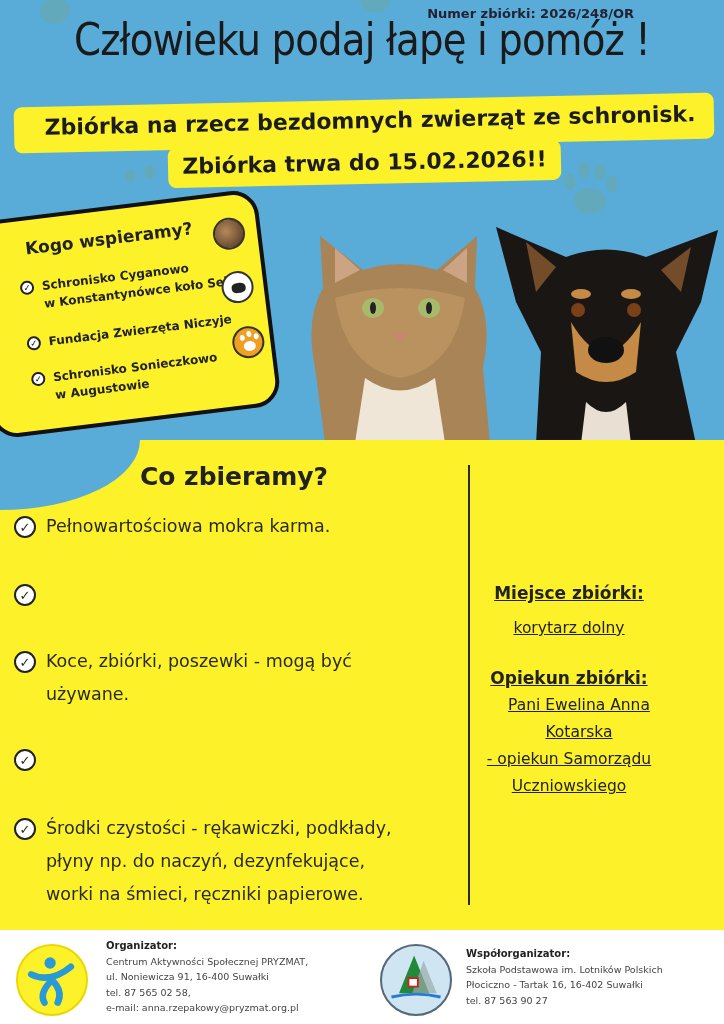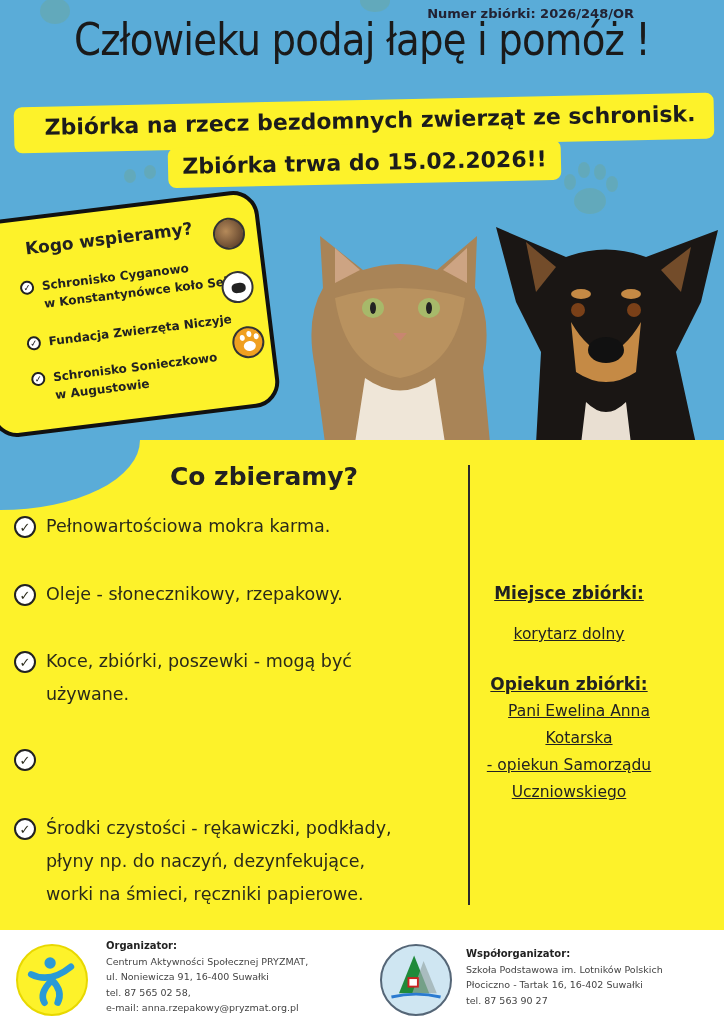--- a/index.html
+++ b/index.html
@@ -22,21 +22,21 @@
   .check { width: 14px; height: 14px; border: 2px solid #222; border-radius: 50%; background: #fff; display: inline-flex; align-items: center; justify-content: center; font-size: 9px; flex-shrink: 0; margin-top: 2px; }
   .logo-circle { position: absolute; width: 32px; height: 32px; border-radius: 50%; border: 2px solid #333; }
 
   .cat { position: absolute; left: 305px; top: 228px; width: 190px; height: 215px; }
   .dog { position: absolute; left: 496px; top: 222px; width: 222px; height: 222px; }
 
   .yellow-panel { position: absolute; left: 0; top: 440px; width: 724px; height: 490px; background: #fdf22a; }
   .blue-corner { position: absolute; left: 0; top: 440px; width: 140px; height: 70px; background: #5aacd8; border-bottom-right-radius: 140px 70px; }
 
   .divider { position: absolute; left: 468px; top: 465px; width: 2px; height: 440px; background: #2a2a2a; }
-  .collect-title { position: absolute; left: 0; width: 468px; top: 462px; text-align: center; font-size: 25px; font-weight: bold; margin-left: 30px; }
+  .collect-title { position: absolute; left: 0; width: 468px; top: 462px; text-align: center; font-size: 25px; font-weight: bold; }
   .collect-item { position: absolute; left: 14px; width: 450px; display: flex; gap: 10px; font-size: 17.5px; line-height: 33px; color: #2a2a1a; }
   .collect-item .check { width: 22px; height: 22px; font-size: 13px; margin-top: 6px; border-width: 2.5px; }
 
   .right-col { position: absolute; left: 460px; width: 218px; text-align: center; text-decoration: underline; }
   .rc-h { font-size: 17px; font-weight: bold; }
   .rc-t { font-size: 15.5px; line-height: 27px; }
 
   .footer { position: absolute; left: 0; top: 930px; width: 724px; height: 94px; background: #fff; }
   .org-logo { position: absolute; width: 72px; height: 72px; border-radius: 50%; }
   .org-text { position: absolute; font-size: 9.5px; line-height: 15.5px; color: #444; }
@@ -141,23 +141,20 @@
   <h2 class="collect-title">Co zbieramy?</h2>
 
   <div class="collect-item" style="top:510px;">
     <span class="check">✓</span>
     <div>
         <div>Pełnowartościowa mokra karma.</div>
       </div>
   </div>
   <div class="collect-item" style="top:578px;">
     <span class="check">✓</span>
-    <div>
-        <div>Oleje - słonecznikowy, rzepakowy.</div>
-      </div>
   </div>
   <div class="collect-item" style="top:645px;">
     <span class="check">✓</span>
     <div>
       <div>Koce, zbiórki, poszewki - mogą być</div>
       <div>używane.</div>
     </div>
   </div>
   <div class="collect-item" style="top:743px;">
     <span class="check">✓</span>
@@ -166,21 +163,21 @@
     <span class="check">✓</span>
     <div>
       <div>Środki czystości - rękawiczki, podkłady,</div>
       <div>płyny np. do naczyń, dezynfekujące,</div>
       <div>worki na śmieci, ręczniki papierowe.</div>
     </div>
   </div>
 
   <div class="right-col" style="top:583px;">
     <div class="rc-h">Miejsce zbiórki:</div>
-    <div class="rc-t" style="margin-top:18px;">korytarz dolny</div>
+    <div class="rc-t" style="margin-top:12px;">korytarz dolny</div>
     <div class="rc-h" style="margin-top:26px;">Opiekun zbiórki:</div>
     <div class="rc-t" style="margin-top:4px;padding-left:20px;">Pani Ewelina Anna Kotarska</div>
     <div class="rc-t">- opiekun Samorządu</div>
     <div class="rc-t">Uczniowskiego</div>
   </div>
 
   <div class="footer">
     <div class="org-logo" style="left:16px;top:14px;background:#fdf22a;border:2px solid #e8d800;">
       <svg viewBox="0 0 72 72" width="68" height="68">
         <circle cx="34" cy="18" r="6" fill="#2a9ad6"></circle>

